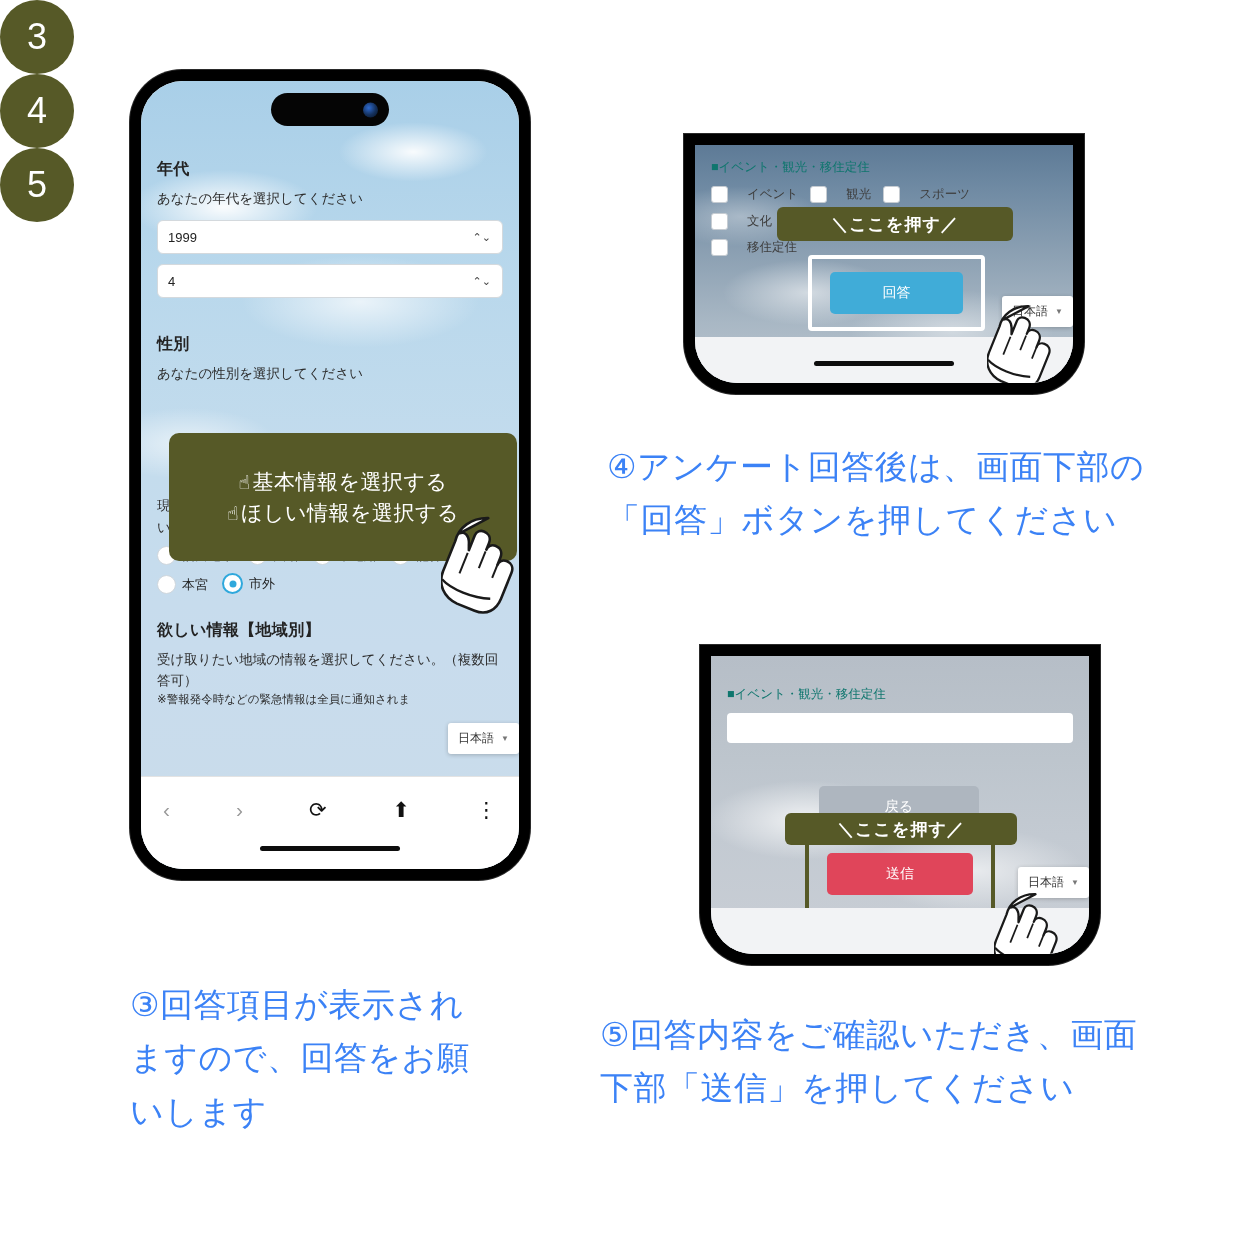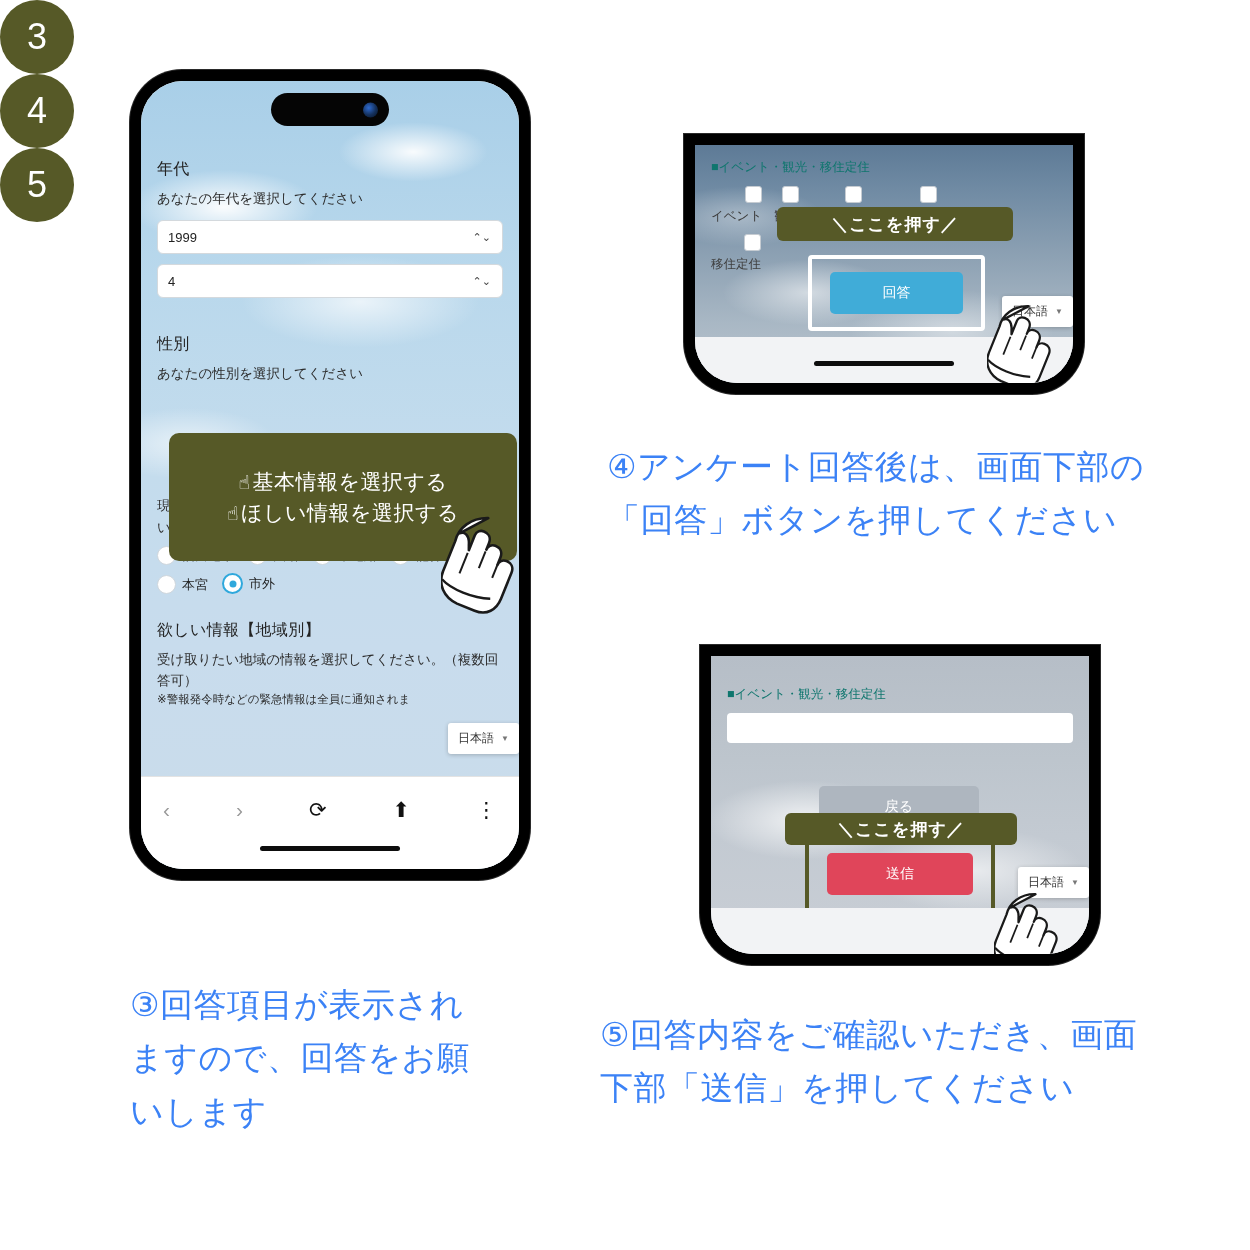--- a/index.html
+++ b/index.html
@@ -87,21 +87,21 @@
     background:
       radial-gradient(ellipse 150px 60px at 25% 55%, rgba(255,255,255,.75) 0%, rgba(255,255,255,0) 66%),
       radial-gradient(ellipse 160px 62px at 70% 72%, rgba(255,255,255,.6) 0%, rgba(255,255,255,0) 68%),
       linear-gradient(180deg,#b6bec7 0%,#bcc4cc 30%,#c3cad2 60%,#c9ced5 100%);
   }
 
   
   .page{position:absolute;inset:0;overflow:hidden;}
   .content{position:absolute;left:0;right:0;top:78px;padding:0 16px;}
   .sec-title{
-    font-size:16px;font-weight:normal;color:#232323;margin:0 0 9px 0;letter-spacing:.3px;
+    font-size:16px;font-weight:bold;color:#232323;margin:0 0 9px 0;letter-spacing:.3px;
   }
   .sec-desc{font-size:13.5px;color:#2c2c2c;margin:0 0 11px 0;line-height:1.5;}
   .sel{
     width:100%;box-sizing:border-box;height:34px;
     background:#fff;border:1px solid #d4d9dd;border-radius:6px;
     display:flex;align-items:center;padding:0 10px;
     font-size:13px;color:#222;margin-bottom:10px;position:relative;
   }
   .sel .chev{
     position:absolute;right:11px;top:50%;transform:translateY(-50%);
@@ -168,21 +168,21 @@
     position:absolute;background:#fff;border-radius:3px;
     box-shadow:0 1px 4px rgba(0,0,0,.22);
     display:flex;align-items:center;gap:7px;
     padding:7px 10px;font-size:12px;color:#333;z-index:25;
   }
   .lang .caret{font-size:8px;color:#777;}
 
   
   .blk-label{font-size:12.5px;color:#0f766e;margin:0 0 10px 0;}
   .cb-row{display:flex;align-items:center;gap:5px;flex-wrap:wrap;row-gap:10px;}
-  .cb-item{display:flex;align-items:flex-end;gap:5px;margin-right:7px;flex-direction:column;}
+  .cb-item{display:flex;align-items:flex-end;gap:19px;margin-right:7px;}
   .cbox{width:15px;height:15px;border-radius:3px;background:#fff;border:1px solid #c6ccd2;flex:0 0 auto;}
   .cb-label{font-size:12.5px;color:#3e3e3e;white-space:nowrap;}
   .white-frame{
     border:4px solid #ffffff;border-radius:4px;
     padding:13px 18px;display:flex;justify-content:center;
   }
   .olive-frame{
     border:4px solid #565927;border-radius:4px;
     padding:13px 18px;display:flex;justify-content:center;
   }

